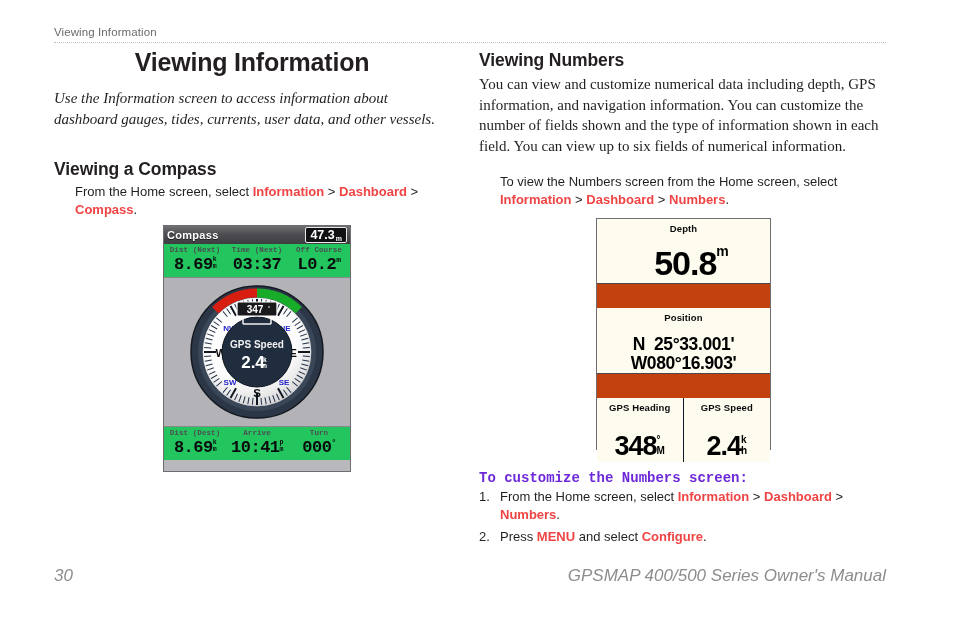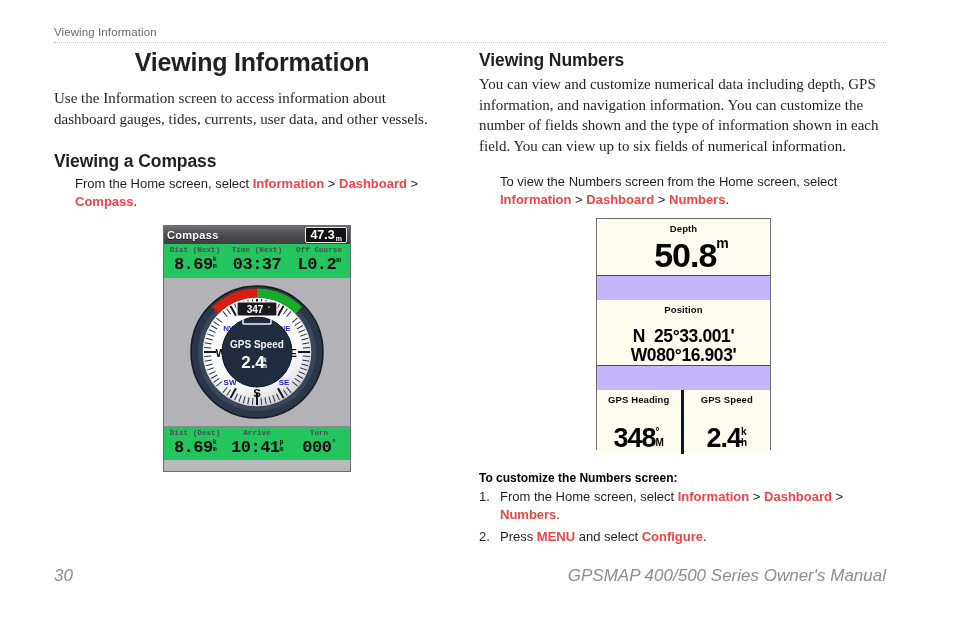--- a/index.html
+++ b/index.html
@@ -88,26 +88,26 @@
     padding-left: 21px;
     color: #231f20;
   }
   .lnk {
     color: #ef4444;
     font-weight: bold;
   }
   .gt { color: #231f20; font-weight: normal; }
 
   h3.proc-title {
-    font-family: Liberation Sans, sans-serif;
-    font-weight: bold;
-    font-size: 12px;
+    font-family: Liberation Mono, monospace;
+    font-weight: bold;
+    font-size: 14px;
     line-height: 17px;
     margin: 0 0 1px 0;
-    color: #000000;
+    color: #6d28d9;
   }
   ol.proc {
     margin: 0;
     padding: 0;
     list-style: none;
     font-family: "Liberation Sans", sans-serif;
     font-size: 13px;
     line-height: 17.5px;
   }
   ol.proc li {
@@ -245,21 +245,21 @@
     height: 136px;
   }
 
   
   .numbers-device {
     position: absolute;
     left: 596px;
     top: 218px;
     width: 175px;
     height: 232px;
-    background: #c4b5fd;
+    background: #c2410c;
     border: 1px solid #6e6e72;
     box-sizing: border-box;
     font-family: "Liberation Sans", sans-serif;
     display: flex;
     flex-direction: column;
     gap: 24px;
   }
   .nd-panel {
     box-sizing: border-box;
     border-bottom: 1px solid #4a4a4e;
@@ -268,42 +268,42 @@
   }
   .nd-panel:last-child { border-bottom: none; }
   .nd-depth { height: 77px; }
   .nd-pos   { height: 76px; }
   .nd-row   { height: 77px; display: flex; border-bottom: none; }
   .nd-half {
     flex: 1 1 50%;
     box-sizing: border-box;
     position: relative;
   }
-  .nd-half.first { border-right: 3px solid #0f172a; }
+  .nd-half.first { border-right: 1px solid #0f172a; }
   .nd-label {
     display: block;
     text-align: center;
     font-size: 9.5px;
     font-weight: bold;
     color: #0b0b0d;
     padding-top: 4px;
     letter-spacing: 0.1px;
     line-height: 11px;
   }
   .nd-value {
     display: block;
     text-align: center;
     font-weight: bold;
     color: #000000;
     letter-spacing: -1px;
   }
   .nd-depth .nd-value {
     font-size: 34px;
     line-height: 40px;
-    margin-top: 1px;
+    margin-top: 9px;
     padding-left: 16px;
   }
   .nd-depth .nd-value sup {
     font-size: 14px;
     letter-spacing: 0;
     vertical-align: top;
     line-height: 16px;
   }
   .nd-pos .nd-value {
     font-size: 17.5px;
@@ -330,21 +330,21 @@
 </head>
 <body>
 
 <div class="page-header">
   <span class="hdr-text">Viewing Information</span>
   <div class="hdr-rule"></div>
 </div>
 
 <div class="col-left">
   <h1 class="doc-title">Viewing Information</h1>
-  <p class="body" style="margin-bottom:22px;">Use the Information screen to access information about dashboard gauges, tides, currents, user data, and other vessels.</p>
+  <p class="body" style="margin-bottom:30px;font-style:italic;">Use the Information screen to access information about dashboard gauges, tides, currents, user data, and other vessels.</p>
   <h2 class="sec-title">Viewing a Compass</h2>
   <p class="indent">
     <span>From the Home screen, select </span><span class="lnk">Information</span><span class="gt"> &gt; </span><span class="lnk">Dashboard</span><span class="gt"> &gt; </span><span class="lnk">Compass</span><span>.</span>
   </p>
 </div>
 
 <div class="compass-device">
 
   <div class="cd-titlebar">
     <span class="cd-title">Compass</span>

